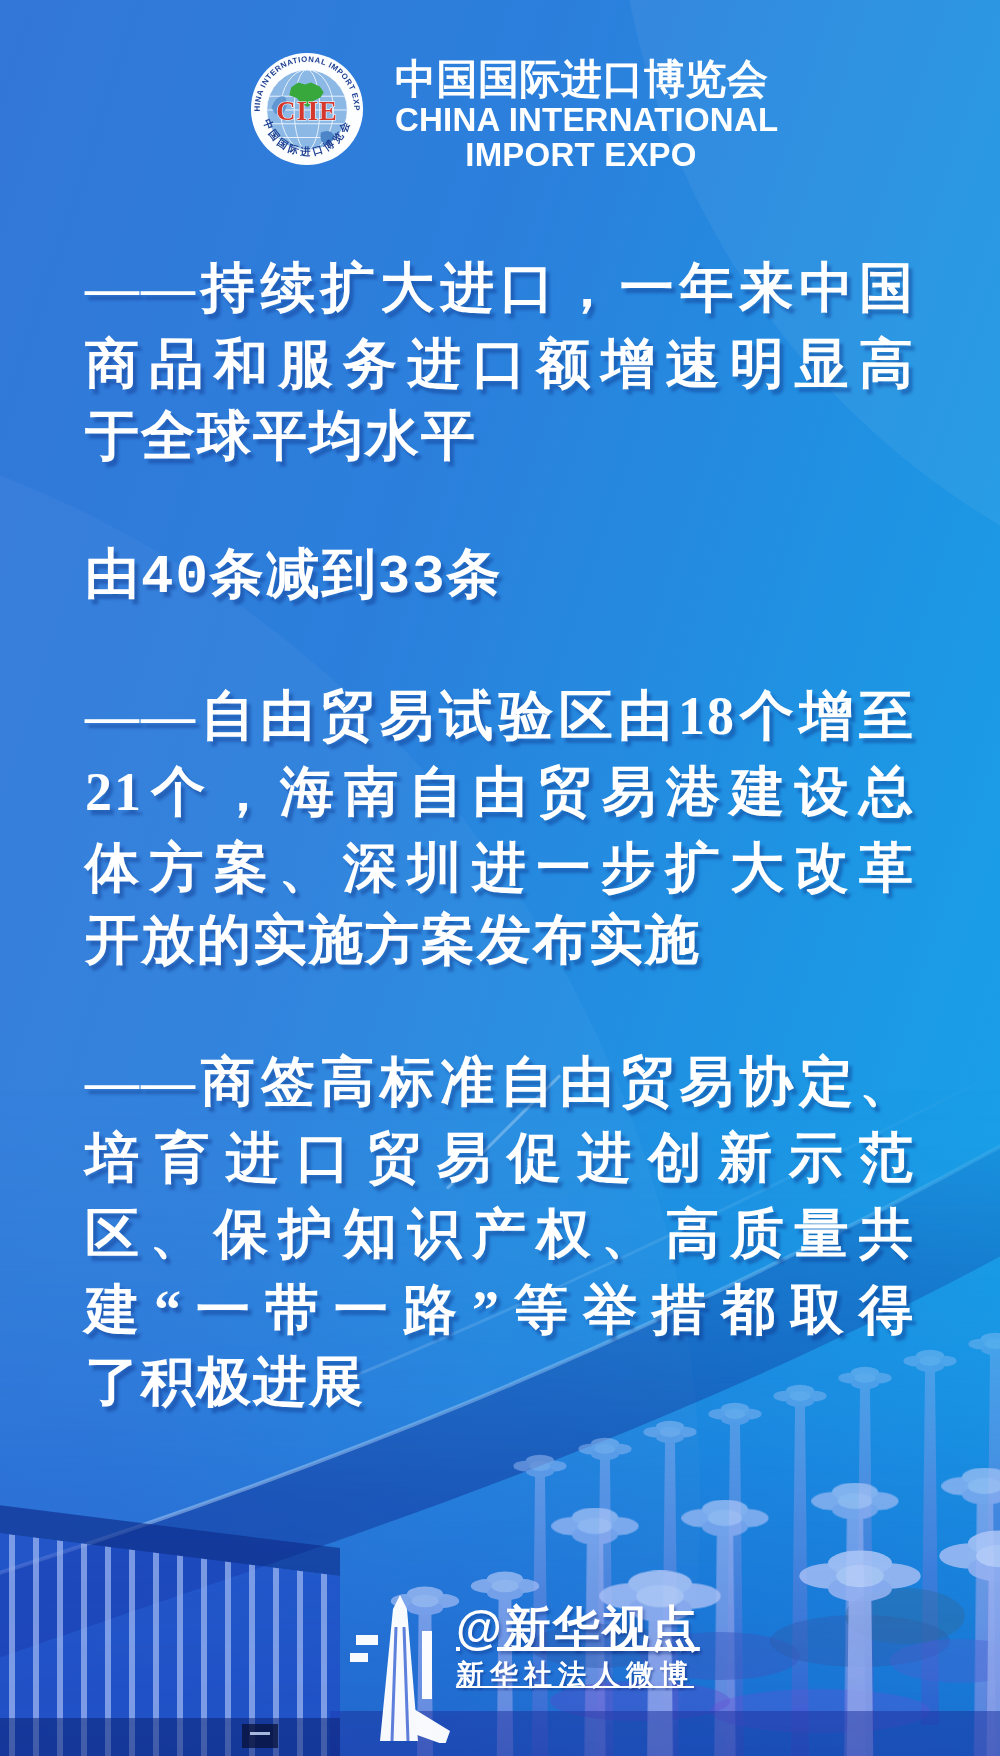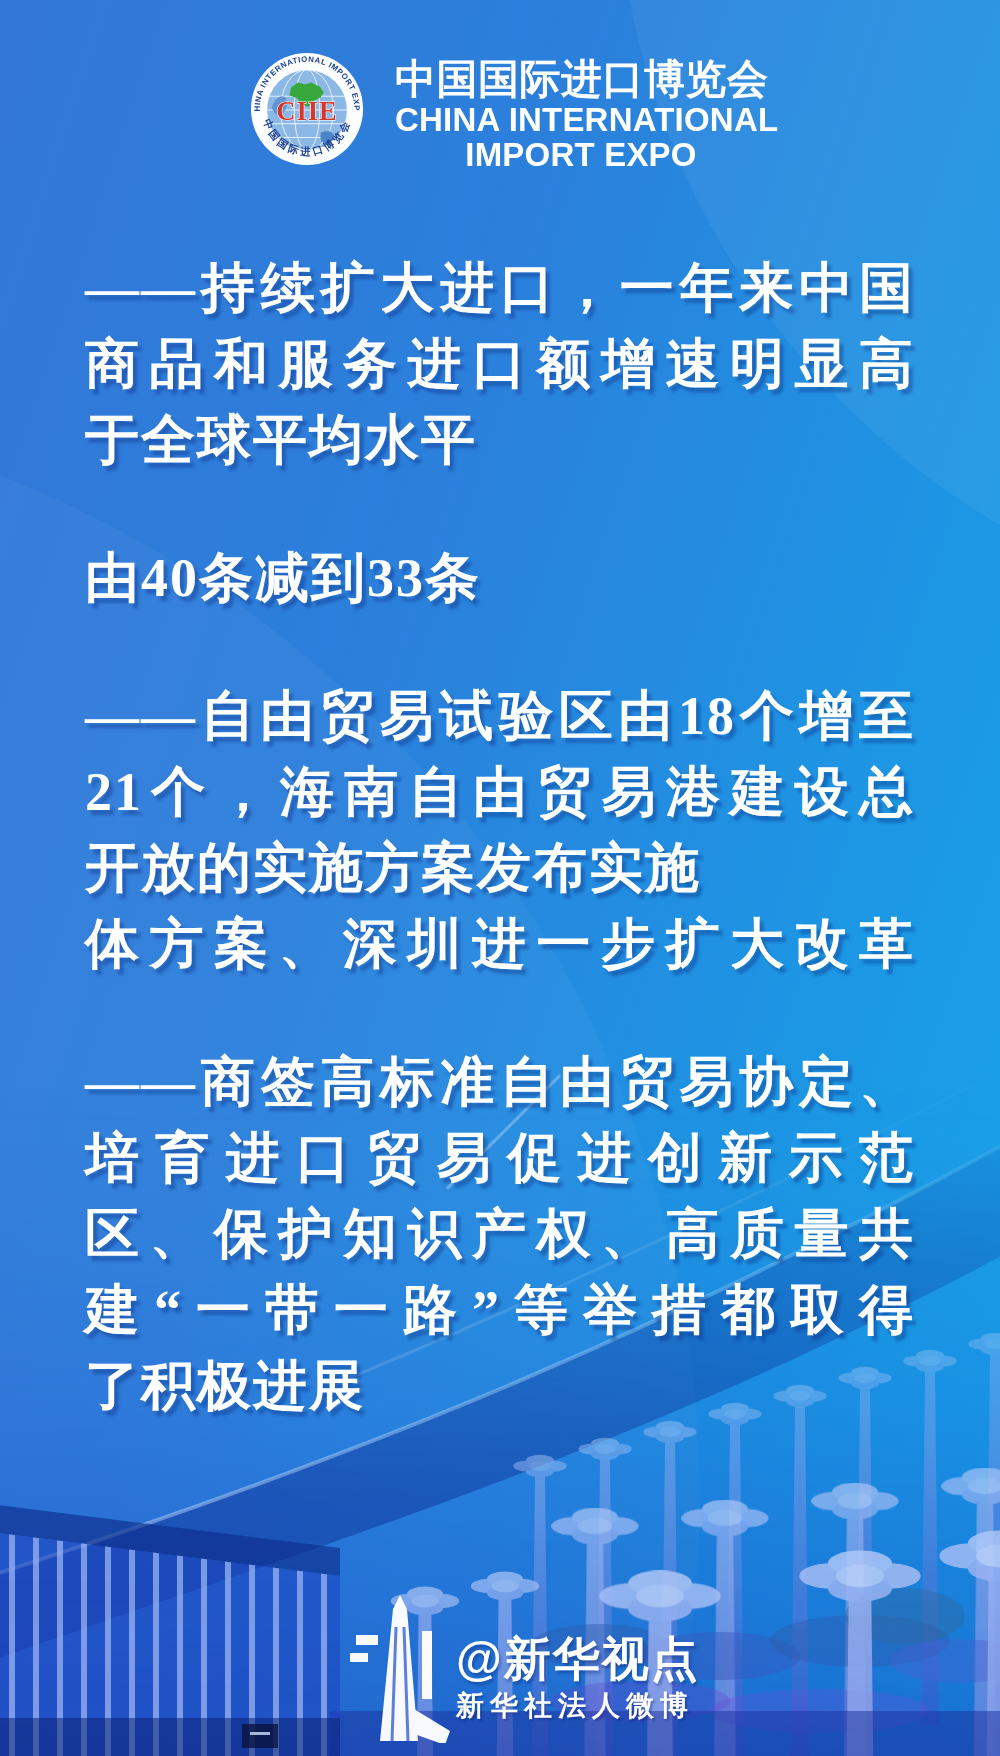--- a/index.html
+++ b/index.html
@@ -21,30 +21,30 @@
   .title-cn{font-size:41px;font-weight:700;letter-spacing:0.5px;line-height:46px;white-space:nowrap;}
   .title-en1{font-size:33px;font-weight:700;letter-spacing:0.2px;line-height:35px;white-space:nowrap;}
   .title-en2{font-size:33px;font-weight:700;letter-spacing:0.2px;line-height:35px;text-align:center;white-space:nowrap;}
   
   .content{position:absolute;left:85px;top:250px;width:830px;color:#ffffff;
     font-family:"Liberation Serif","DejaVu Serif",serif;font-weight:700;}
   .content p{margin:0 0 62px 0;padding:0;font-size:54px;line-height:76px;letter-spacing:2px;
     text-shadow:4px 5px 3px rgba(13,47,133,0.40);}
   .content p:last-child{margin-bottom:0;}
   .line{display:block;text-align:justify;text-align-last:justify;}
-  .line.last{text-align-last:left;}
+  .line.last{text-align-last:left;font-family:Liberation Mono, monospace;}
   
   .venue-wrap{position:absolute;left:0;bottom:0;width:1000px;height:700px;
     -webkit-mask-image:linear-gradient(to bottom,rgba(0,0,0,0) 0%,rgba(0,0,0,.55) 30%,rgba(0,0,0,.95) 62%,#000 100%);
     mask-image:linear-gradient(to bottom,rgba(0,0,0,0) 0%,rgba(0,0,0,.55) 30%,rgba(0,0,0,.95) 62%,#000 100%);}
   .venue-wrap svg{display:block;width:100%;height:100%;}
   
   .footer{position:absolute;left:350px;top:1593px;display:flex;align-items:flex-start;color:#ffffff;}
   .xinhua-mark{width:100px;height:150px;flex:0 0 auto;opacity:.97;}
-  .footer-text{margin-left:6px;margin-top:41px;}
+  .footer-text{margin-left:6px;margin-top:10px;text-decoration:underline;}
   .weibo-handle{font-size:47px;font-weight:700;letter-spacing:2px;line-height:50px;white-space:nowrap;
     text-shadow:2px 3px 3px rgba(10,30,110,0.35);}
   .weibo-subtitle{font-size:28px;font-weight:700;letter-spacing:6px;line-height:32px;margin-top:6px;white-space:nowrap;
     text-shadow:2px 2px 2px rgba(10,30,110,0.35);}
 </style>
 </head>
 <body>
 
 <div class="poster">
 
@@ -180,22 +180,22 @@
       <span class="line">——持续扩大进口，一年来中国</span>
       <span class="line">商品和服务进口额增速明显高</span>
       <span class="line last">于全球平均水平</span>
     </p>
     <p>
       <span class="line last">由40条减到33条</span>
     </p>
     <p>
       <span class="line">——自由贸易试验区由18个增至</span>
       <span class="line">21个，海南自由贸易港建设总</span>
+      <span class="line">体方案、深圳进一步扩大改革</span>
       <span class="line last">开放的实施方案发布实施</span>
-      <span class="line">体方案、深圳进一步扩大改革</span>
     </p>
     <p>
       <span class="line">——商签高标准自由贸易协定、</span>
       <span class="line">培育进口贸易促进创新示范</span>
       <span class="line">区、保护知识产权、高质量共</span>
       <span class="line">建“一带一路”等举措都取得</span>
       <span class="line last">了积极进展</span>
     </p>
   </div>
 

